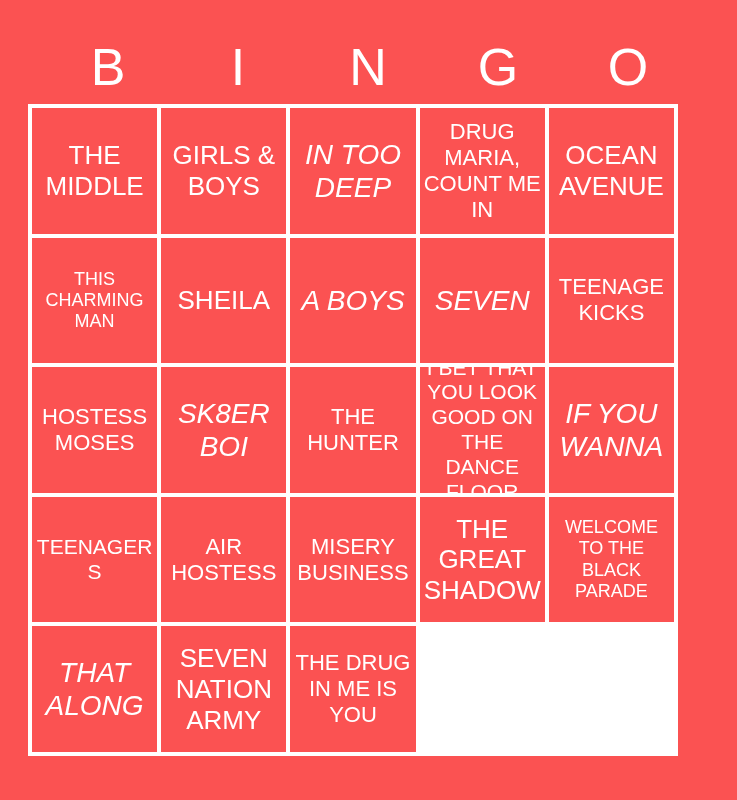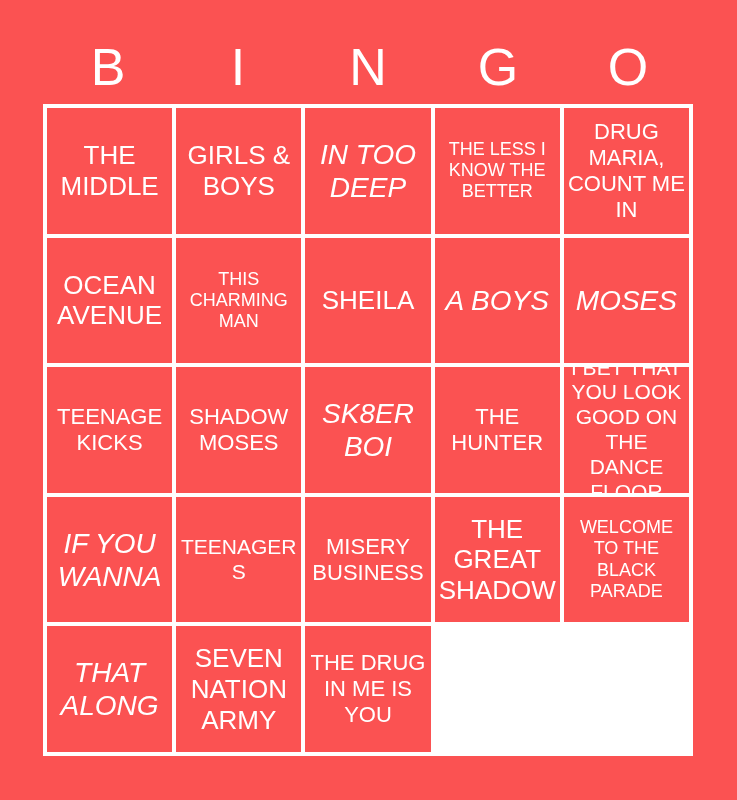--- a/index.html
+++ b/index.html
@@ -35,21 +35,21 @@
     color: #ffffff;
     font-size: 52px;
     line-height: 56px;
     font-weight: 400;
     letter-spacing: 0px;
     font-family: "Liberation Sans", sans-serif;
     user-select: none;
   }
   #bingo-grid {
     position: absolute;
-    left: 43px;
+    left: 28px;
     top: 104px;
     width: 650px;
     height: 652px;
     box-sizing: border-box;
     border: 4px solid #ffffff;
     display: grid;
     grid-template-columns: repeat(5, 1fr);
     grid-template-rows: repeat(5, 1fr);
     gap: 4px;
     background: #ffffff;
@@ -98,60 +98,60 @@
       <div class="bingo-cell">
         <span class="cell-text size-lg">THE MIDDLE</span>
       </div>
       <div class="bingo-cell">
         <span class="cell-text size-lg">GIRLS &amp; BOYS</span>
       </div>
       <div class="bingo-cell">
         <span class="cell-text size-xl">IN TOO DEEP</span>
       </div>
       <div class="bingo-cell">
-        <span class="cell-text size-sm">THE LESS I KNOW THE BETTER</span>
-      </div>
-      <div class="bingo-cell">
         <span class="cell-text size-md">DRUG MARIA, COUNT ME IN</span>
       </div>
       <div class="bingo-cell">
         <span class="cell-text size-lg">OCEAN AVENUE</span>
       </div>
       <div class="bingo-cell">
         <span class="cell-text size-sm">THIS CHARMING MAN</span>
       </div>
       <div class="bingo-cell">
         <span class="cell-text size-lg">SHEILA</span>
       </div>
       <div class="bingo-cell">
         <span class="cell-text size-xl">A BOYS</span>
       </div>
       <div class="bingo-cell">
-        <span class="cell-text size-xl">MOSES</span>
+        <span class="cell-text size-xl">SEVEN</span>
       </div>
       <div class="bingo-cell">
         <span class="cell-text size-md">TEENAGE KICKS</span>
       </div>
       <div class="bingo-cell">
-        <span class="cell-text size-md">SHADOW MOSES</span>
+        <span class="cell-text size-md">HOSTESS MOSES</span>
       </div>
       <div class="bingo-cell">
         <span class="cell-text size-xl">SK8ER BOI</span>
       </div>
       <div class="bingo-cell">
         <span class="cell-text size-md">THE HUNTER</span>
       </div>
       <div class="bingo-cell">
         <span class="cell-text size-xs">I BET THAT YOU LOOK GOOD ON THE DANCE FLOOR</span>
       </div>
       <div class="bingo-cell">
         <span class="cell-text size-xl">IF YOU WANNA</span>
       </div>
       <div class="bingo-cell">
         <span class="cell-text size-xs">TEENAGERS</span>
+      </div>
+      <div class="bingo-cell">
+        <span class="cell-text size-md">AIR HOSTESS</span>
       </div>
       <div class="bingo-cell">
         <span class="cell-text size-md">MISERY BUSINESS</span>
       </div>
       <div class="bingo-cell">
         <span class="cell-text size-lg">THE GREAT SHADOW</span>
       </div>
       <div class="bingo-cell">
         <span class="cell-text size-sm">WELCOME TO THE BLACK PARADE</span>
       </div>

